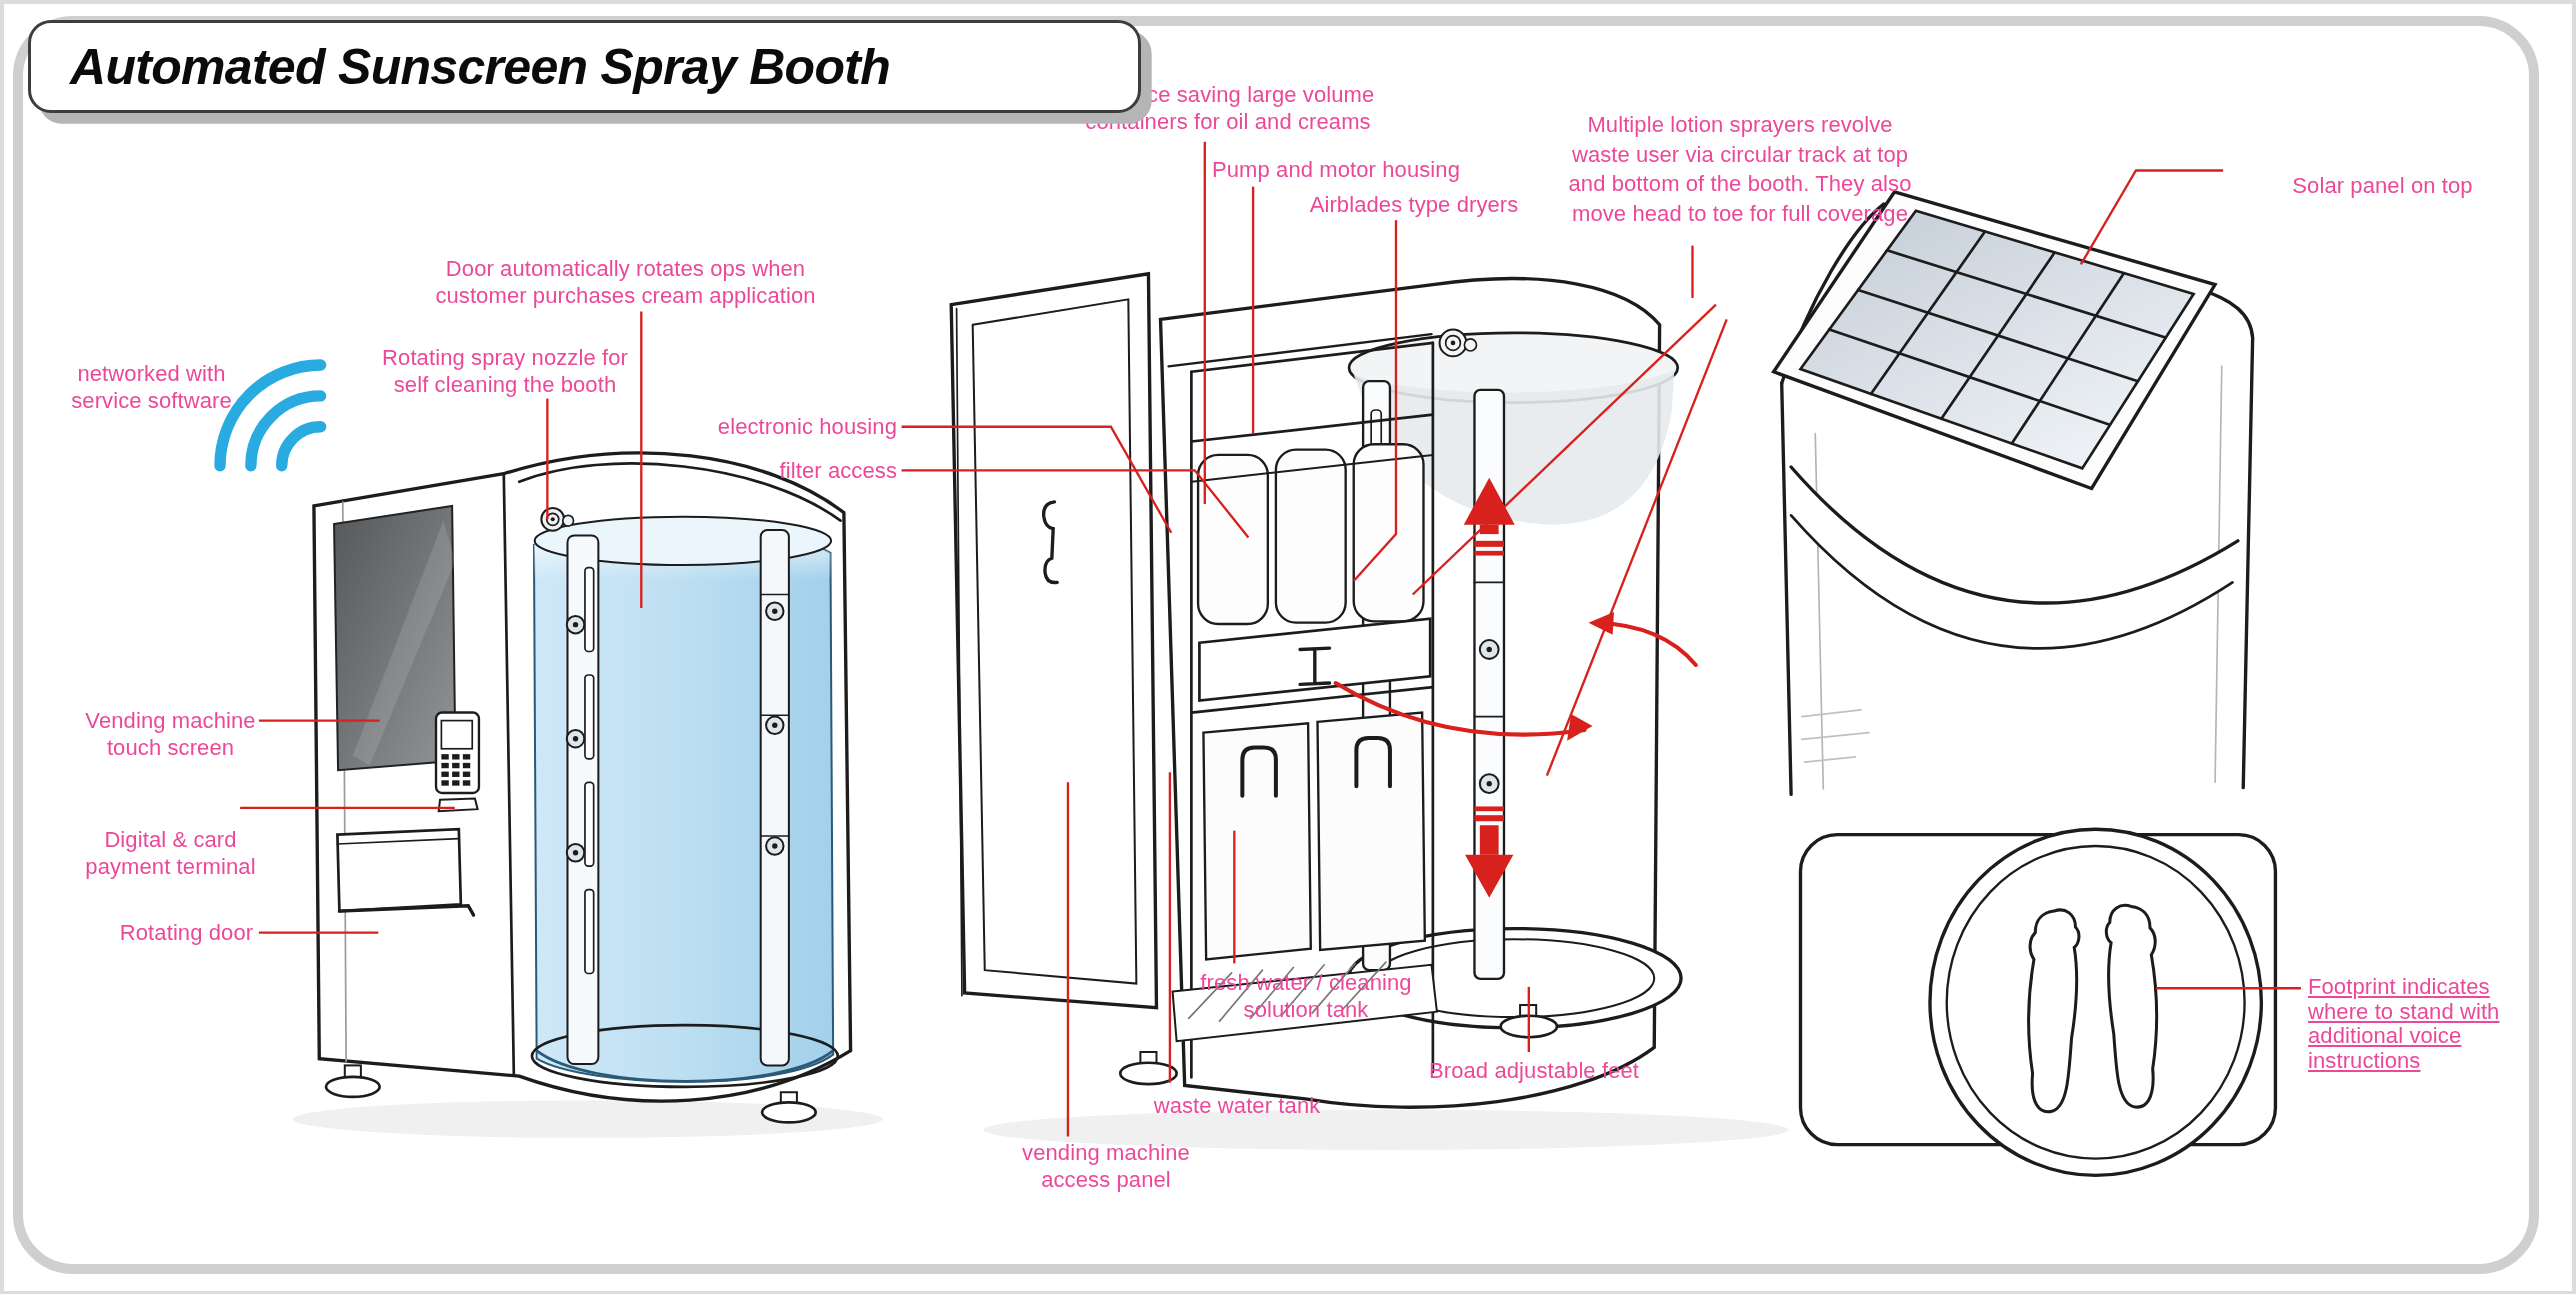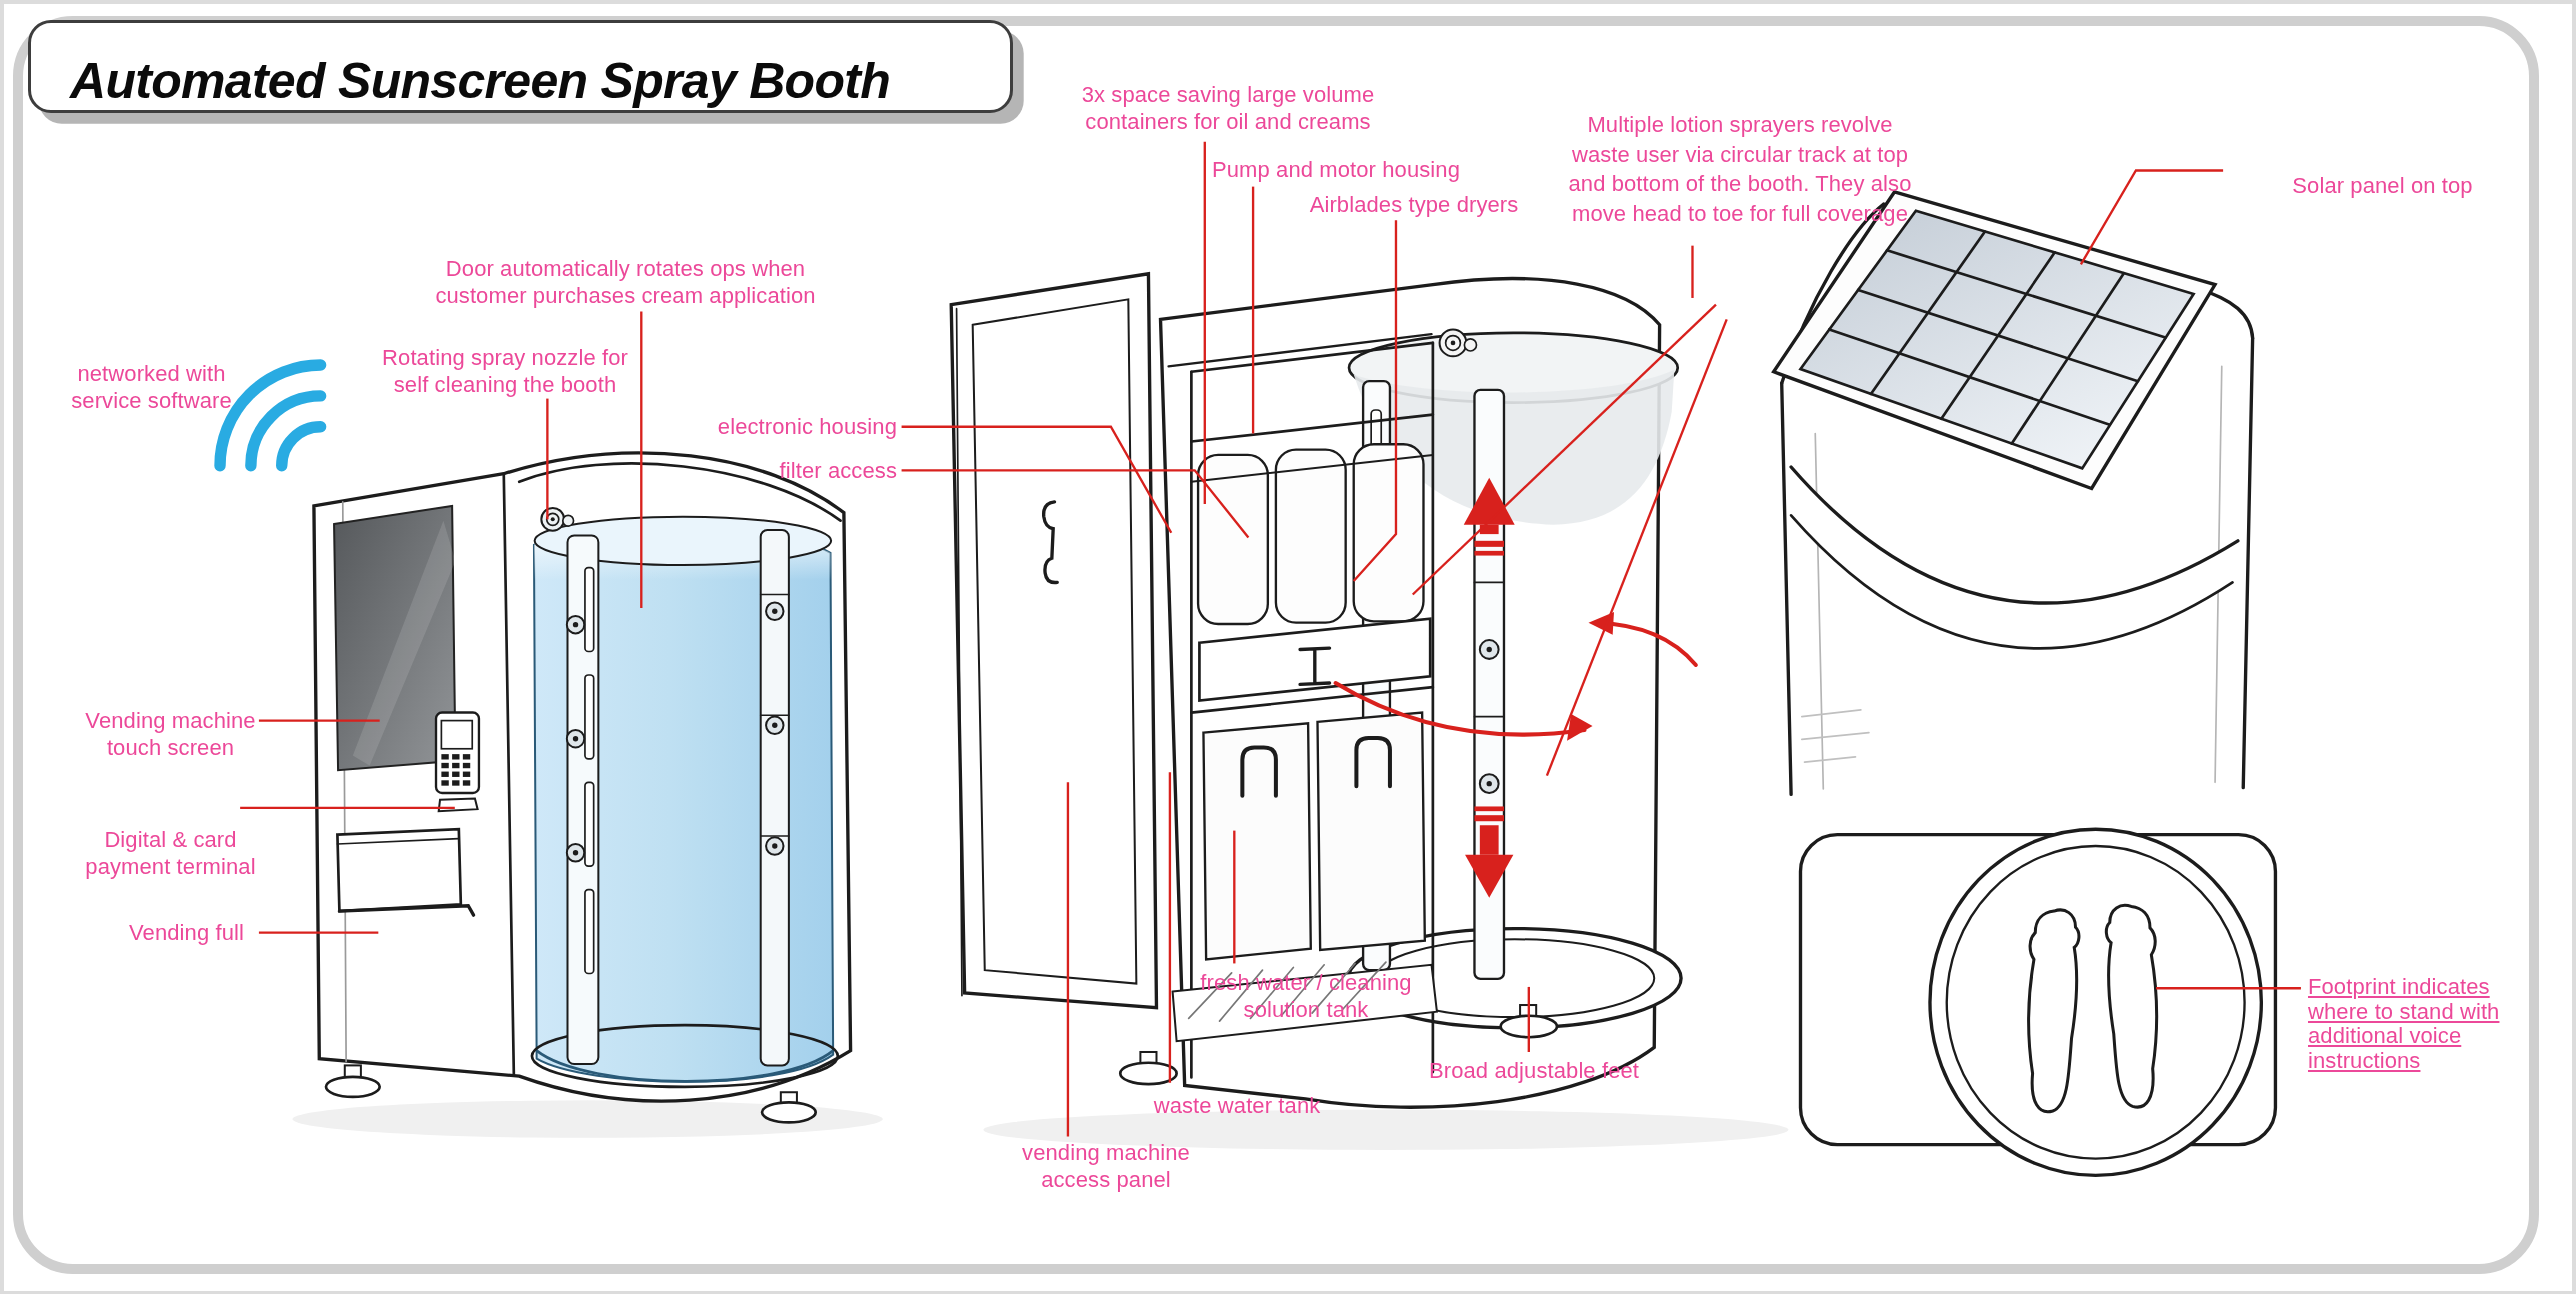--- a/index.html
+++ b/index.html
@@ -6,24 +6,24 @@
   .stage{
     position:relative;width:2576px;height:1295px;background:#ffffff;overflow:hidden;
     font-family:"Liberation Sans",sans-serif;
     border:4px solid #dcdcdc;box-sizing:border-box;
   }
   .frame{
     position:absolute;left:9.4px;top:12px;width:2526px;height:1258px;
     border:10.7px solid #cfcfcf;border-radius:60px;box-sizing:border-box;background:transparent;
   }
   .title-badge{
-    position:absolute;left:24px;top:16px;width:985px;height:93px;
+    position:absolute;left:24px;top:16px;width:1113px;height:93px;
     background:#ffffff;border:3.4px solid #3d3d3d;border-radius:23px;
     box-shadow:10.7px 10.7px 0 0 #b5b5b5;
-    display:flex;align-items:flex-end;padding-left:39px;box-sizing:border-box;z-index:5;
+    display:flex;align-items:center;padding-left:39px;box-sizing:border-box;z-index:5;
   }
   .title-badge h1{
     margin:0;font-size:50px;font-weight:700;font-style:italic;letter-spacing:-0.7px;color:#0b0b0b;
     font-family:"Liberation Sans",sans-serif;white-space:nowrap;
   }
   .label{
     position:absolute;font-size:22px;line-height:1.24;color:#ec4899;
     white-space:pre-line;z-index:4;letter-spacing:0.1px;
   }
   .center{text-align:center;}
@@ -313,21 +313,21 @@
   <div class="label center" style="left:360px;top:340px;width:282px;">Rotating spray nozzle for
 self cleaning the booth</div>
   <div class="label center" style="left:427px;top:251px;width:389px;">Door automatically rotates ops when
 customer purchases cream application</div>
   <div class="label right" style="left:678px;top:409px;width:215px;">electronic housing</div>
   <div class="label right" style="left:678px;top:453px;width:215px;">filter access</div>
   <div class="label center" style="left:46px;top:703px;width:241px;">Vending machine
 touch screen</div>
   <div class="label center" style="left:46px;top:790px;width:241px;margin-top:32px;">Digital &amp; card
 payment terminal</div>
-  <div class="label center" style="left:62px;top:915px;width:241px;">Vending full</div>
+  <div class="label center" style="left:62px;top:915px;width:241px;">Rotating door</div>
   <div class="label center" style="left:1036px;top:77px;width:376px;">3x space saving large volume
 containers for oil and creams</div>
   <div class="label center" style="left:1144px;top:152px;width:376px;">Pump and motor housing</div>
   <div class="label center" style="left:1222px;top:187px;width:376px;">Airblades type dryers</div>
   <div class="label center wide-lh" style="left:1548px;top:106px;width:376px;">Multiple lotion sprayers revolve
 waste user via circular track at top
 and bottom of the booth. They also
 move head to toe for full coverage</div>
   <div class="label" style="left:2224px;top:168px;width:309px;text-align:center;">Solar panel on top</div>
   <div class="label center" style="left:1114px;top:965px;width:376px;">fresh water / cleaning

